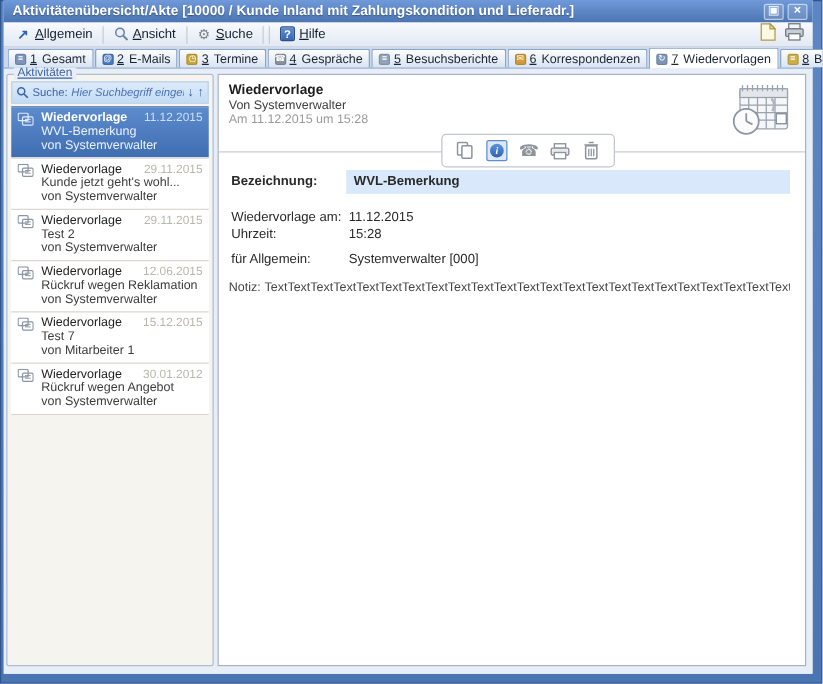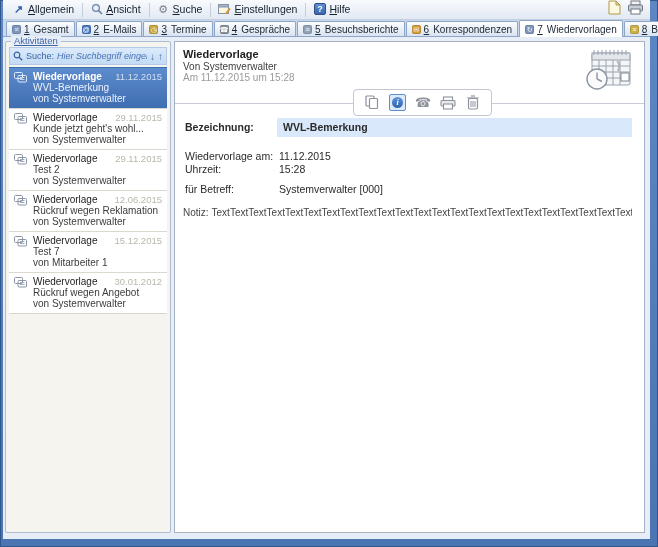--- a/index.html
+++ b/index.html
@@ -84,20 +84,29 @@
   .row-oper { top:141px; }
   .row-note { top:165px; white-space:nowrap; overflow:hidden; color:#454545; font-size:10px; }
   .row-note .nlab { margin-right:3px; }
 </style>
 </head>
 <body>
 
 <div class="frame">
   <div class="inner">
 
+    <div class="titlebar">
+      <div class="title-text">Aktivitätenübersicht/Akte [10000 / Kunde Inland mit Zahlungskondition und Lieferadr.]</div>
+      <div class="tbtn">
+          <span>▣</span>
+        </div>
+      <div class="tbtn close">
+          <span>×</span>
+        </div>
+    </div>
 
     <div class="menubar">
       <div class="mitem">
         <span class="micon arrow-glyph">↗</span>
         <span class="mlbl">Allgemein</span>
       </div>
       <div class="msep"></div>
       <div class="mitem">
         <span class="micon">
           <svg width="12" height="12" viewBox="0 0 12 12">
@@ -106,30 +115,20 @@
             </svg>
         </span>
         <span class="mlbl">Ansicht</span>
       </div>
       <div class="msep"></div>
       <div class="mitem">
         <span class="micon gear-glyph">⚙</span>
         <span class="mlbl">Suche</span>
       </div>
       <div class="msep"></div>
-      <div class="mitem">
-        <span class="micon">
-          <svg width="13" height="12" viewBox="0 0 13 12">
-              <rect x="0.5" y="1.5" width="10" height="9" fill="#fdf6df" stroke="#8a93a2" stroke-width="1"></rect>
-              <rect x="0.5" y="1.5" width="10" height="2.5" fill="#9db4d4" stroke="#8a93a2" stroke-width="1"></rect>
-              <line x1="8" y1="10.5" x2="12" y2="5.5" stroke="#d8902f" stroke-width="1.8"></line>
-            </svg>
-        </span>
-        <span class="mlbl">Einstellungen</span>
-      </div>
       <div class="msep"></div>
       <div class="mitem">
         <span class="micon">
             <span class="helpbox">?</span>
           </span>
         <span class="mlbl">Hilfe</span>
       </div>
       <div class="menu-right">
         <span>
           <svg width="13" height="15" viewBox="0 0 13 15">
@@ -368,21 +367,21 @@
         </div>
         <div class="row row-date">
           <span class="lab">Wiedervorlage am:</span>
           <span class="val">11.12.2015</span>
         </div>
         <div class="row row-time">
           <span class="lab">Uhrzeit:</span>
           <span class="val">15:28</span>
         </div>
         <div class="row row-oper">
-          <span class="lab">für Betreff:</span>
+          <span class="lab">für Allgemein:</span>
           <span class="val">Systemverwalter [000]</span>
         </div>
         <div class="row row-note">
           <span class="nlab">Notiz:</span><span>TextTextTextTextTextTextTextTextTextTextTextTextTextTextTextTextTextTextTextTextTextTextTextTextTextTextTextTextTextTextTextTextTextTextT</span>
         </div>
       </div>
 
     </div>
   </div>
 </div>

